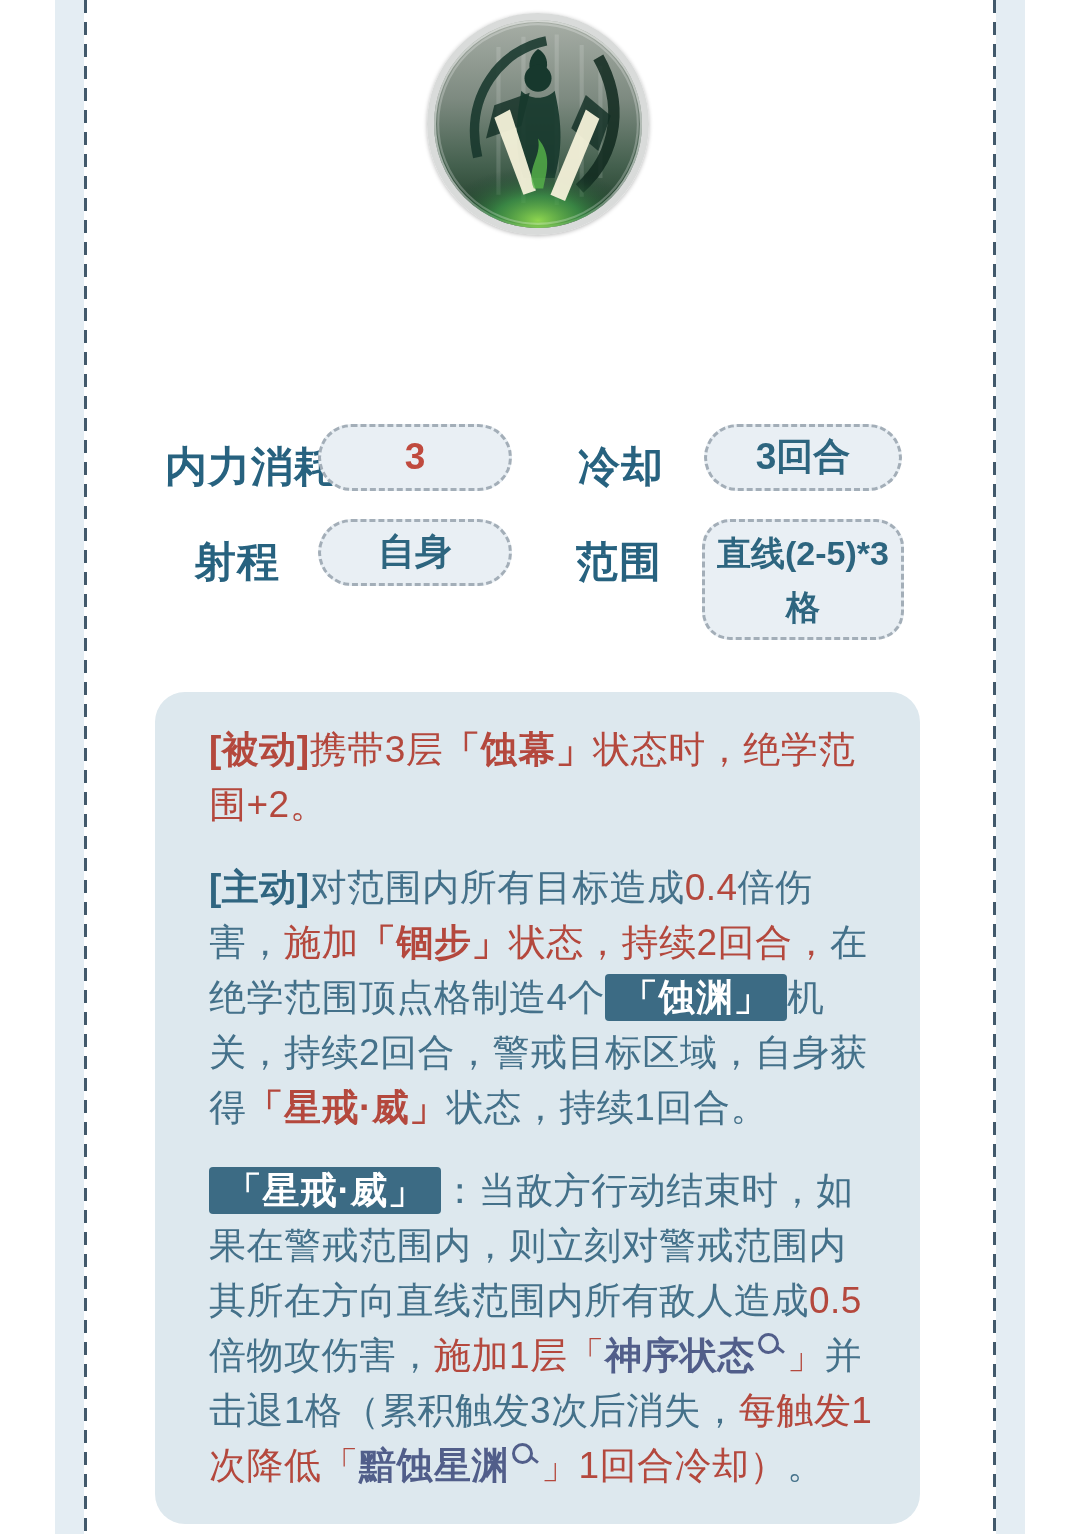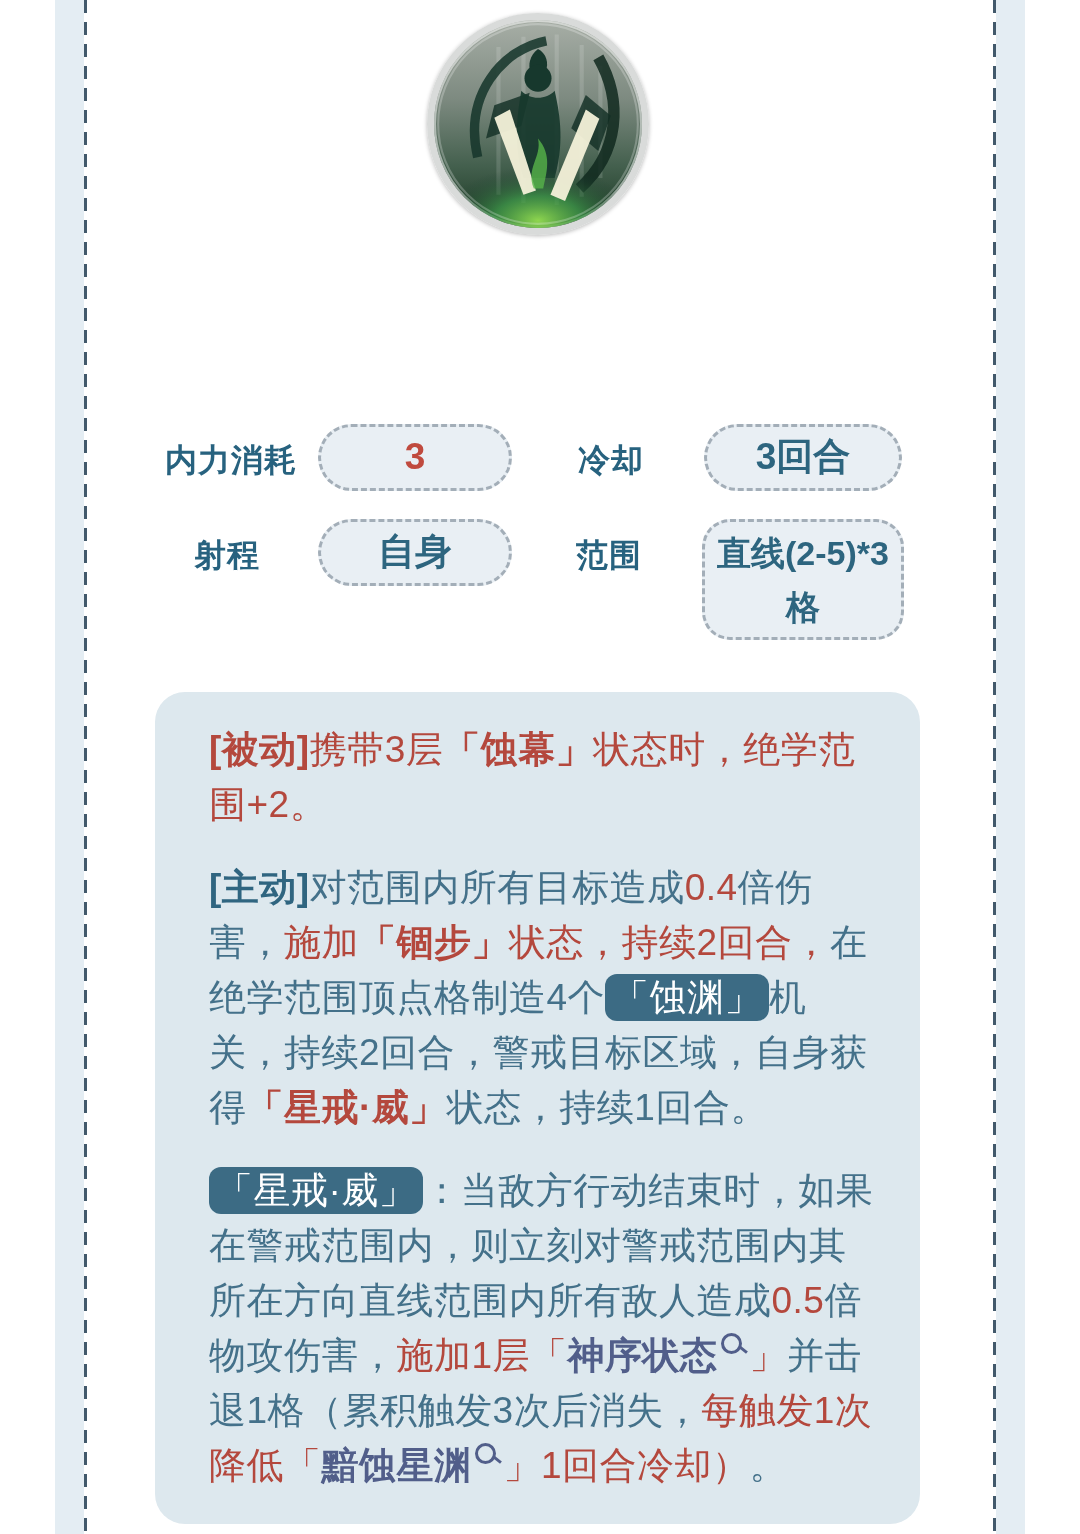--- a/index.html
+++ b/index.html
@@ -34,21 +34,21 @@
   
   .title-pill{
     position:absolute;left:353px;top:279px;width:372px;height:68px;
     background:#40708e;border-radius:34px;
     display:flex;align-items:center;justify-content:center;
   }
   .title-pill .t{color:#ffffff;font-size:40px;font-weight:700;letter-spacing:2px;}
 
   
   .stat-label{
-    position:absolute;color:#27627f;font-size:32px;font-weight:700;letter-spacing:1px;white-space:nowrap;
+    position:absolute;color:#27627f;font-size:42px;font-weight:700;letter-spacing:1px;white-space:nowrap;
   }
   .stat-box{
     position:absolute;background:#e9eff4;border:3px dashed #a3aeb8;border-radius:34px;
     display:flex;align-items:center;justify-content:center;box-sizing:border-box;
     text-align:center;
   }
   .stat-box .v{font-size:37px;font-weight:700;color:#2d657f;line-height:1.1;}
   .stat-box .v.red{color:#c04a3e;}
   .box-cost{left:318px;top:424px;width:194px;height:67px;}
   .box-cd{left:704px;top:424px;width:198px;height:67px;}
@@ -69,21 +69,21 @@
   .para{
     margin:0 0 28px 0;
     font-size:37px;line-height:55px;color:#44718a;font-weight:500;
     letter-spacing:0.5px;
   }
   .para:last-child{margin-bottom:0;}
   .seg.red{color:#b4483d;}
   .seg.red-bold{color:#b4483d;font-weight:700;}
   .seg.teal{color:#44718a;}
   .seg.teal-bold{color:#2f6580;font-weight:700;}
-  .seg.highlight{background:#3c6b84;color:#ffffff;font-weight:400;padding:3px 7px;border-radius:12px;}
+  .seg.highlight{background:#3c6b84;color:#ffffff;font-weight:700;padding:3px 16px;border-radius:4px;}
   .seg.term{color:#515e8a;font-weight:700;}
   .seg.magnifier{
     display:inline-block;width:15px;height:15px;
     border:3px solid #515e8a;border-radius:50%;
     position:relative;vertical-align:14px;margin:0 8px 0 3px;
   }
   .seg.magnifier::after{
     content:"";position:absolute;width:10px;height:3px;background:#515e8a;
     right:-9px;bottom:0;transform:rotate(38deg);
   }

